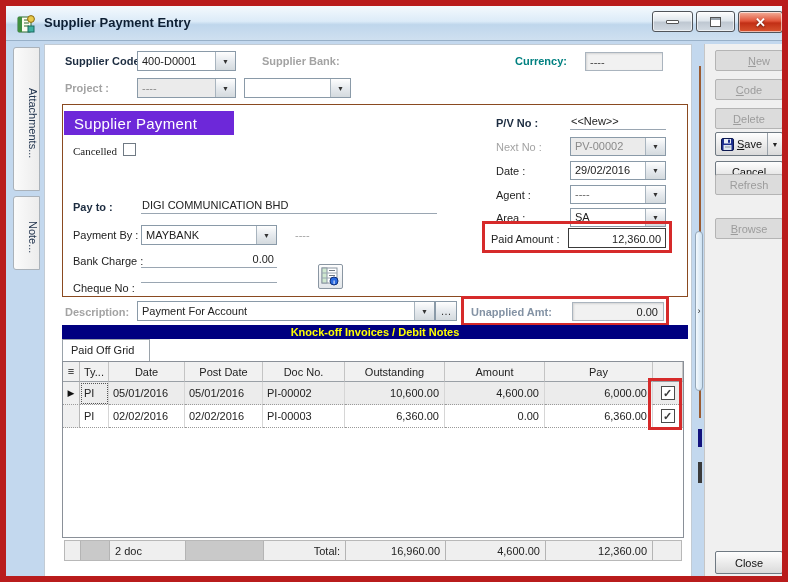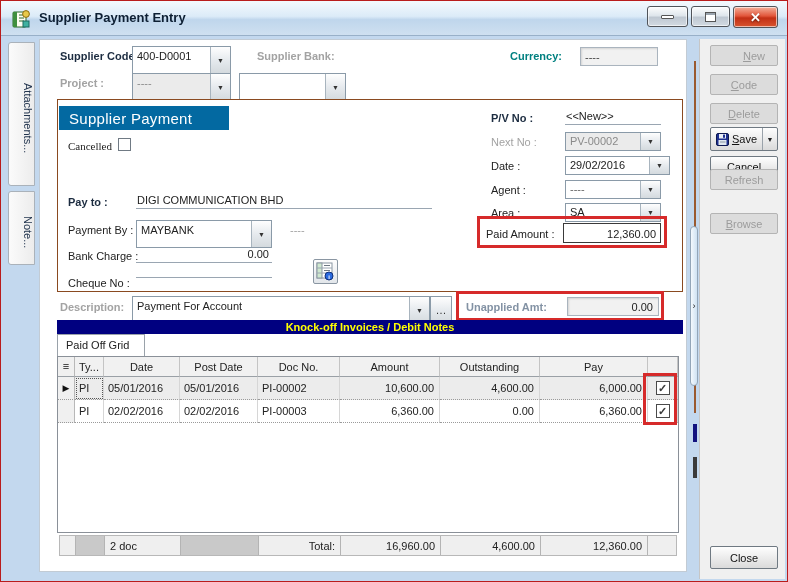--- a/index.html
+++ b/index.html
@@ -1,19 +1,19 @@
 <!DOCTYPE html>
 <html><head>
 <meta charset="utf-8">
 <style>
   * { margin:0; padding:0; box-sizing:border-box; font-family:"Liberation Sans", sans-serif; }
   html,body { background:#9ab6d4; }
   #win {
     position:relative; width:788px; height:582px; margin:0 auto;
-    background:#c3d8ee; border:1px solid #b91c1c; overflow:hidden;
+    background:#c3d8ee; border:6px solid #b91c1c; overflow:hidden;
     font-size:11px; color:#222;
   }
   
   #titlebar {
     position:absolute; left:0; top:0; width:100%; height:35px;
     background:linear-gradient(#f4f9fd, #dcebf8 45%, #bfd6ec 55%, #cfe0f0);
     border-bottom:1px solid #98b0c8;
   }
   .app-icon { position:absolute; left:10px; top:8px; width:20px; height:20px; }
   .title-text { position:absolute; left:38px; top:9px; font-size:13px; font-weight:bold; color:#0d1f33; }
@@ -44,35 +44,35 @@
   #main {
     position:absolute; left:38px; top:38px; width:648px; height:533px;
     background:#fff; border:1px solid #c2cbd4;
   }
   .lbl { position:absolute; white-space:nowrap; }
   .b { font-weight:bold; color:#1c2c40; }
   .gray { color:#a3a3a3; }
   .teal { color:#008080;text-align:right; }
   .grayblue { color:#8392a4; }
   
-  .combo { position:absolute; height:28px; display:flex; border:1px solid #8a9aa8; background:#fff; }
+  .combo { position:absolute; height:20px; display:flex; border:1px solid #8a9aa8; background:#fff; }
   .combo .cval { flex:1; padding:3px 4px 0 4px; overflow:hidden; white-space:nowrap; }
   .combo .dd {
     width:20px; border-left:1px solid #a8b4be; display:flex; align-items:center; justify-content:center;
     background:linear-gradient(#fefefe,#e6eaee 50%,#d4dade); font-size:7px; color:#333;
   }
   .combo.disabled { background:#ebebeb; }
   .combo.disabled .cval { color:#8a8a8a; }
   .sunken { position:absolute; height:19px; background:#f1f1f1; border:1px solid #aab4be;
             box-shadow:inset 1px 1px 2px rgba(0,0,0,.12); padding:3px 4px 0 4px; }
   .uline { position:absolute; border-bottom:1px solid #9aa6b2; padding:0 3px 2px 1px; }
   
   #master { position:absolute; left:17px; top:59px; width:626px; height:193px; border:1px solid #8a4a20; background:#fff; }
   #master-title {
-    position:absolute; left:1px; top:6px; width:170px; height:24px; background:#0369a1;
+    position:absolute; left:1px; top:6px; width:170px; height:24px; background:#6d28d9;
     color:#fff; font-size:15px; padding:4px 0 0 10px; letter-spacing:.3px;
   }
   .chk { position:absolute; width:13px; height:13px; border:1px solid #707a84; background:#fff; }
   .gridcheck { width:14px; height:14px; border:1px solid #4a4a4a; background:#fff; display:flex; align-items:center; justify-content:center; color:#3a3a3a; font-weight:bold; font-size:11px; }
   .annot { position:absolute; border:3px solid #d62a2a; pointer-events:none; }
   .mini-icon-btn {
     position:absolute; width:25px; height:25px; border:1px solid #8a96a2; border-radius:2px;
     background:linear-gradient(#fdfdfd,#e2e6ea); display:flex; align-items:center; justify-content:center;
   }
   
@@ -214,21 +214,21 @@
       <span class="lbl b" style="left:433px; top:12px;">P/V No :</span>
       <span class="uline" style="left:507px; top:10px; width:96px;">&lt;&lt;New&gt;&gt;</span>
 
       <span class="lbl gray" style="left:433px; top:36px;">Next No :</span>
       <div class="combo disabled" style="left:507px; top:32px; width:96px; height:19px;">
         <span class="cval" style="padding-top:2px;">PV-00002</span>
         <span class="dd">▼</span>
       </div>
 
       <span class="lbl" style="left:433px; top:60px;">Date :</span>
-      <div class="combo" style="left:507px; top:56px; width:105px; height:19px;">
+      <div class="combo" style="left:507px; top:56px; width:96px; height:19px;">
         <span class="cval" style="padding-top:2px;">29/02/2016</span>
         <span class="dd">▼</span>
       </div>
 
       <span class="lbl" style="left:433px; top:84px;">Agent :</span>
       <div class="combo" style="left:507px; top:80px; width:96px; height:19px;">
         <span class="cval" style="padding-top:2px; color:#666;">----</span>
         <span class="dd">▼</span>
       </div>
 
@@ -258,22 +258,22 @@
     <div id="ko-bar">Knock-off Invoices / Debit Notes</div>
     <div id="ko-tab">Paid Off Grid</div>
 
     <div id="grid">
       <div class="g-row g-h">
         <span class="gc sel-col w-sel" style="font-size:11px; padding-top:3px;">≡</span>
         <span class="gc txt w-ty">Ty...</span>
         <span class="gc w-date">Date</span>
         <span class="gc w-post">Post Date</span>
         <span class="gc w-doc">Doc No.</span>
+        <span class="gc w-out">Outstanding</span>
         <span class="gc w-amt">Amount</span>
-        <span class="gc w-out">Outstanding</span>
         <span class="gc w-pay">Pay</span>
         <span class="gc w-chk"></span>
       </div>
 
       <div class="g-row g-b sel">
         <span class="gc sel-col w-sel">▶</span>
         <span class="gc txt w-ty type-focus">PI</span>
         <span class="gc txt w-date">05/01/2016</span>
         <span class="gc txt w-post">05/01/2016</span>
         <span class="gc txt w-doc">PI-00002</span>

